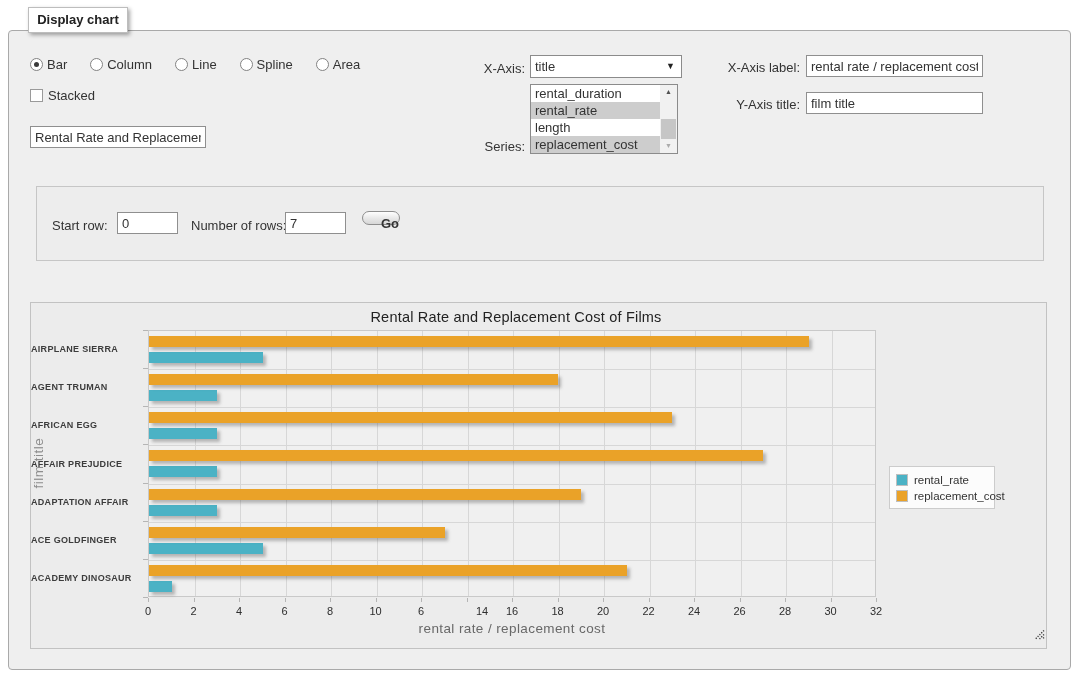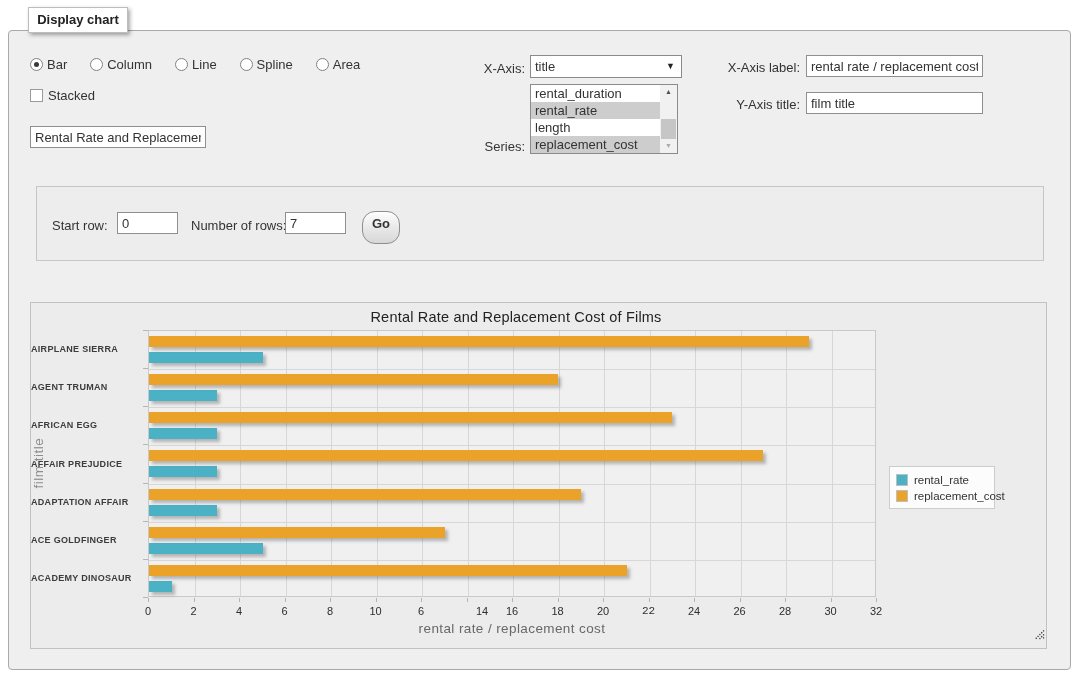--- a/index.html
+++ b/index.html
@@ -55,24 +55,24 @@
   .input-xlabel { left:806px; top:55px; width:177px; }
   .input-ylabel { left:806px; top:92px; width:177px; }
 
   
   .panel { left:36px; top:186px; width:1008px; height:75px;
     border:1px solid #c6c6c6; background:#ededed; }
   .lbl-start { left:52px; top:218px; }
   .input-start { left:117px; top:212px; width:61px; }
   .lbl-num { left:191px; top:218px; }
   .input-num { left:285px; top:212px; width:61px; }
-  .go-btn { left:362px; top:211px; width:38px; height:33px; border:1px solid #8e8e8e;
+  .go-btn { left:362px; top:211px; width:38px; height:14px; border:1px solid #8e8e8e;
     border-radius:13px; background:linear-gradient(#fefefe,#e9e9e9 50%,#d7d7d7);
     font-family:"Liberation Sans", sans-serif; font-size:13px; font-weight:600; color:#333;
-    text-align:center; line-height:23px; cursor:pointer; }
+    text-align:right; line-height:23px; cursor:pointer; }
 
   
   .chart-box { left:30px; top:302px; width:1017px; height:347px;
     border:1px solid #c2c2c2; background:#ececec; }
   .chart-title { left:0; top:6px; width:970px; text-align:center;
     font-size:14.5px; color:#222; letter-spacing:0.2px; }
   .plot { left:117px; top:27px; width:728px; height:267px; background:#f0f0f0;
     border:1px solid #c9c9c9; overflow:visible; }
   .gv { position:absolute; top:0; height:100%; width:1px; background:#d7d7d7; }
   .gh { position:absolute; left:0; width:100%; height:1px; background:#d7d7d7; }
@@ -250,21 +250,21 @@
     <div class="xtick-lbl" style="left: 370px;">6</div>
     <div class="xtick" style="left: 435.5px;"></div>
     <div class="xtick-lbl" style="left: 431px;">14</div>
     <div class="xtick" style="left: 481px;"></div>
     <div class="xtick-lbl" style="left: 461px;">16</div>
     <div class="xtick" style="left: 526.5px;"></div>
     <div class="xtick-lbl" style="left: 506.5px;">18</div>
     <div class="xtick" style="left: 572px;"></div>
     <div class="xtick-lbl" style="left: 552px;">20</div>
     <div class="xtick" style="left: 617.5px;"></div>
-    <div class="xtick-lbl" style="left: 597.5px; font-family: Liberation Mono, monospace;">22</div>
+    <div class="xtick-lbl" style="left: 597.5px;">22</div>
     <div class="xtick" style="left: 663px;"></div>
     <div class="xtick-lbl" style="left: 643px;">24</div>
     <div class="xtick" style="left: 708.5px;"></div>
     <div class="xtick-lbl" style="left: 688.5px;">26</div>
     <div class="xtick" style="left: 754px;"></div>
     <div class="xtick-lbl" style="left: 734px;">28</div>
     <div class="xtick" style="left: 799.5px;"></div>
     <div class="xtick-lbl" style="left: 779.5px;">30</div>
     <div class="xtick" style="left: 845px;"></div>
     <div class="xtick-lbl" style="left: 825px;">32</div>

